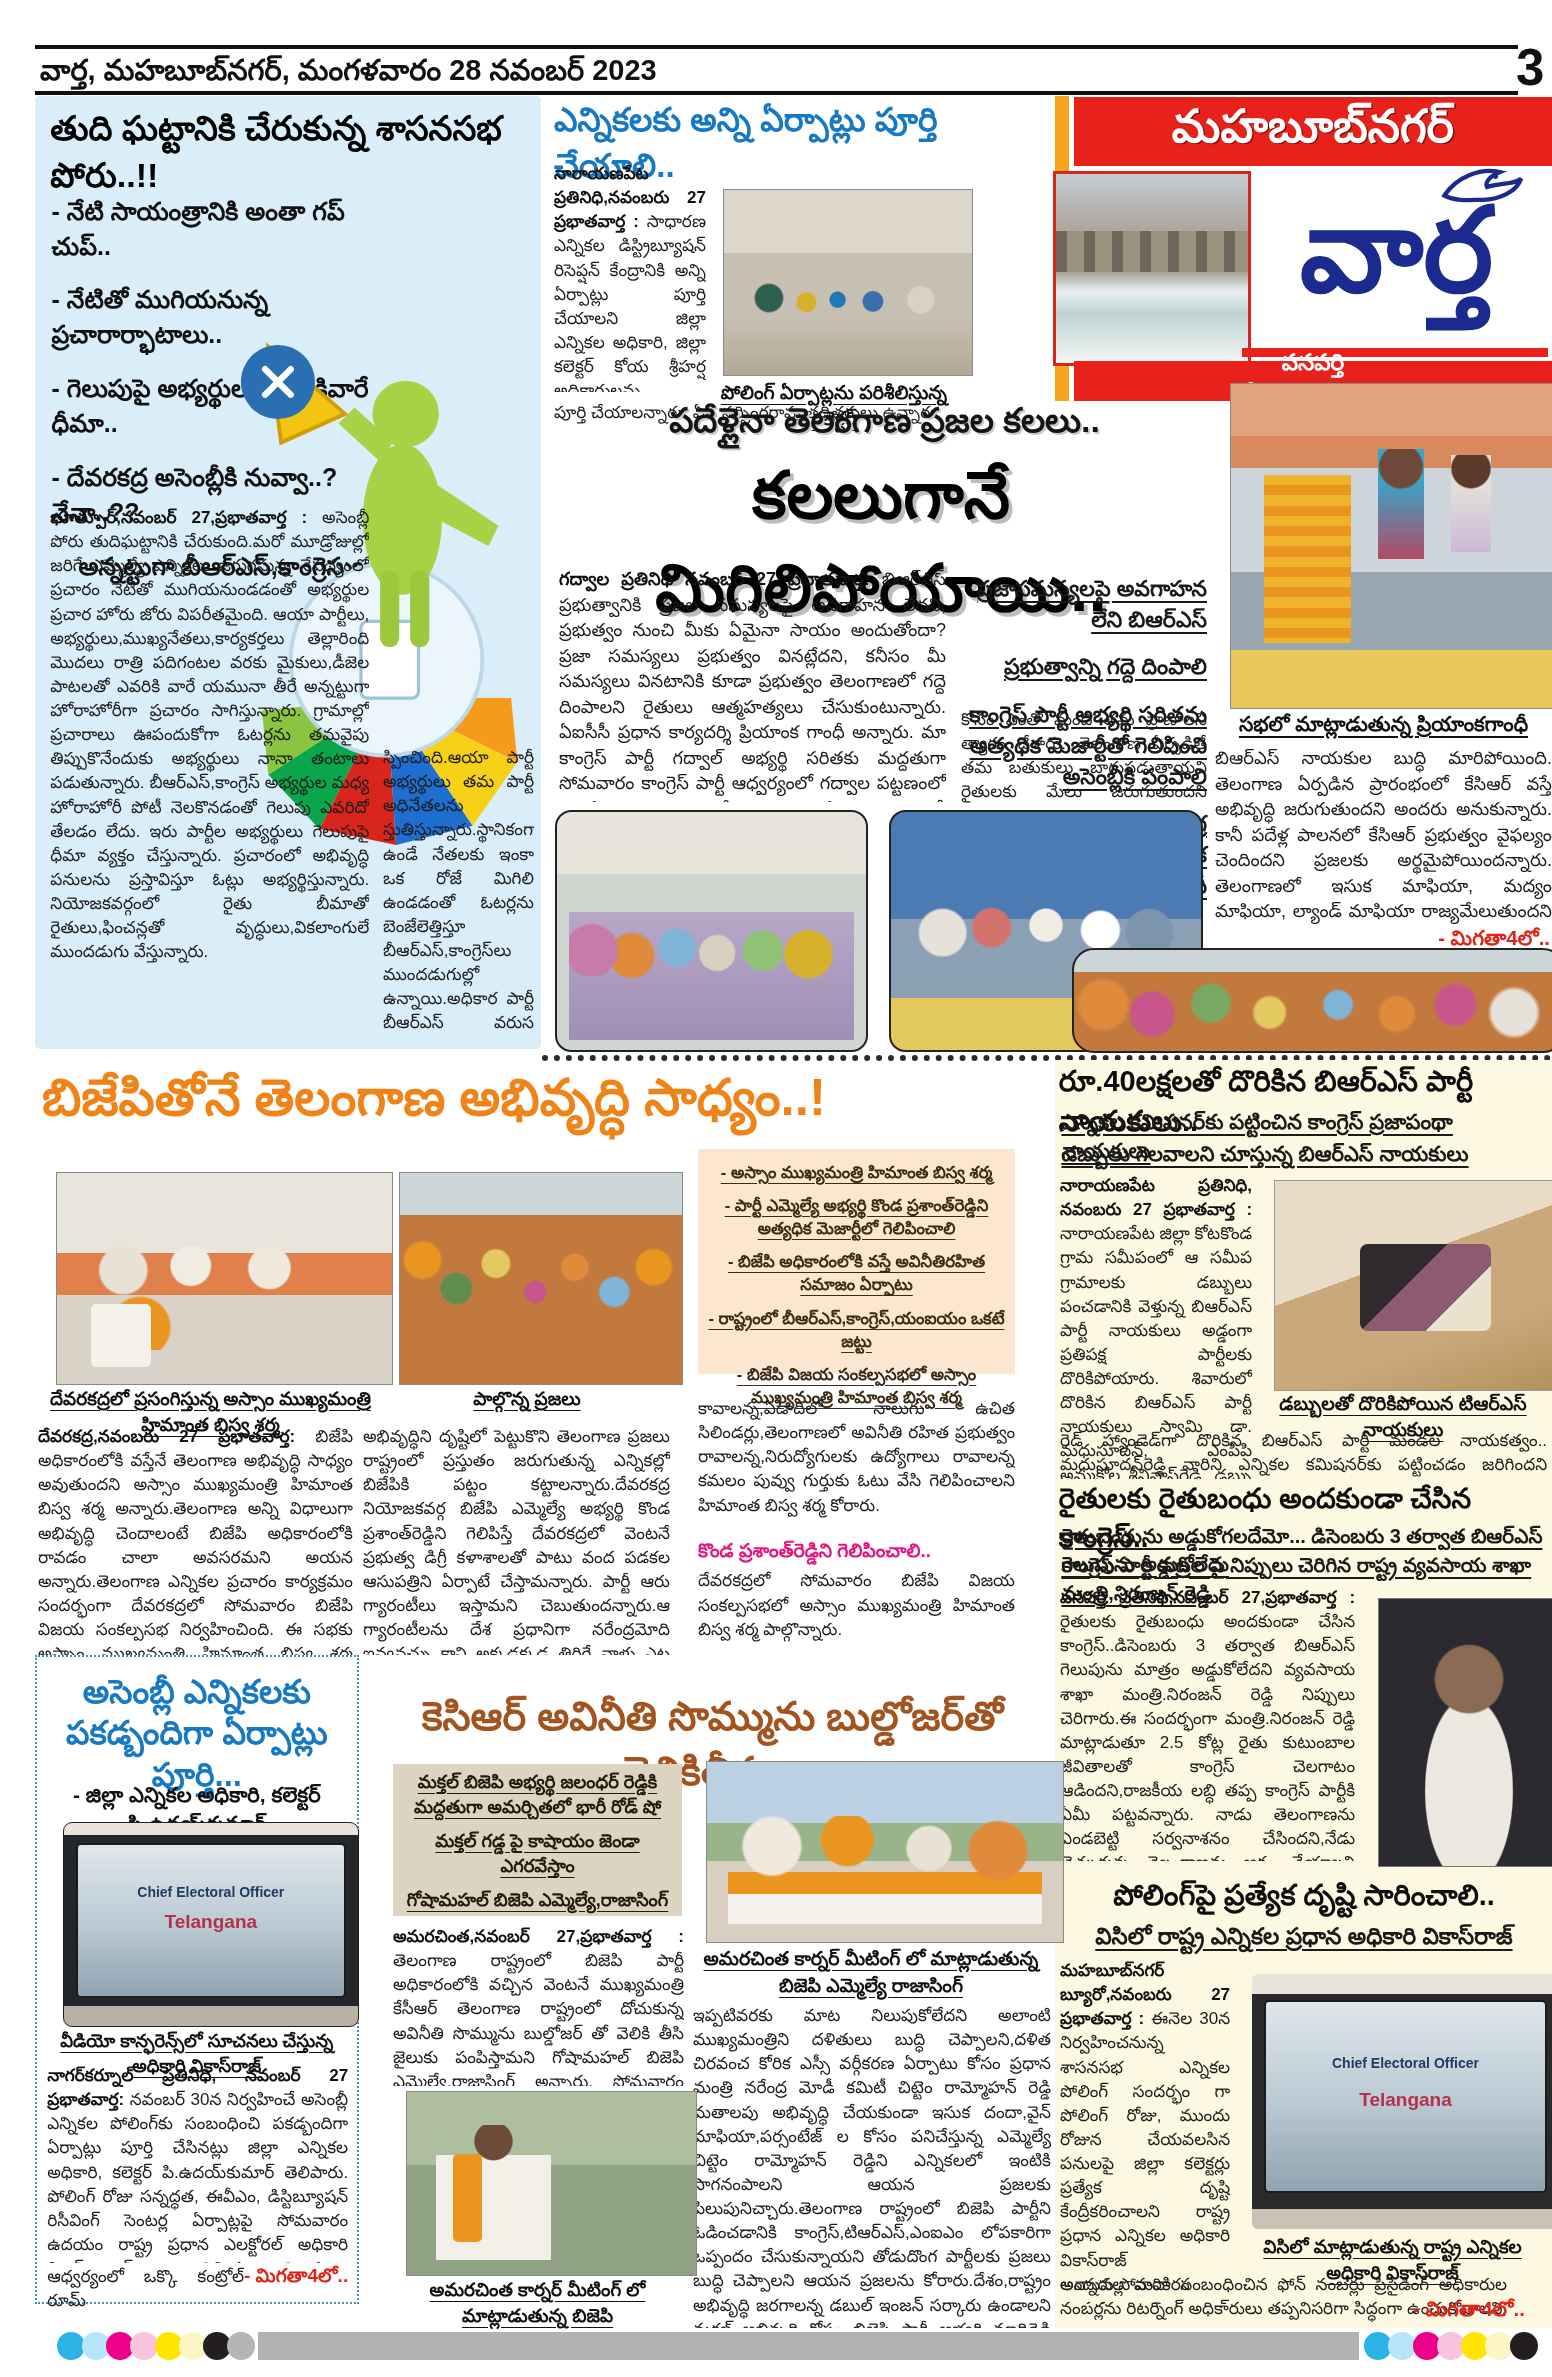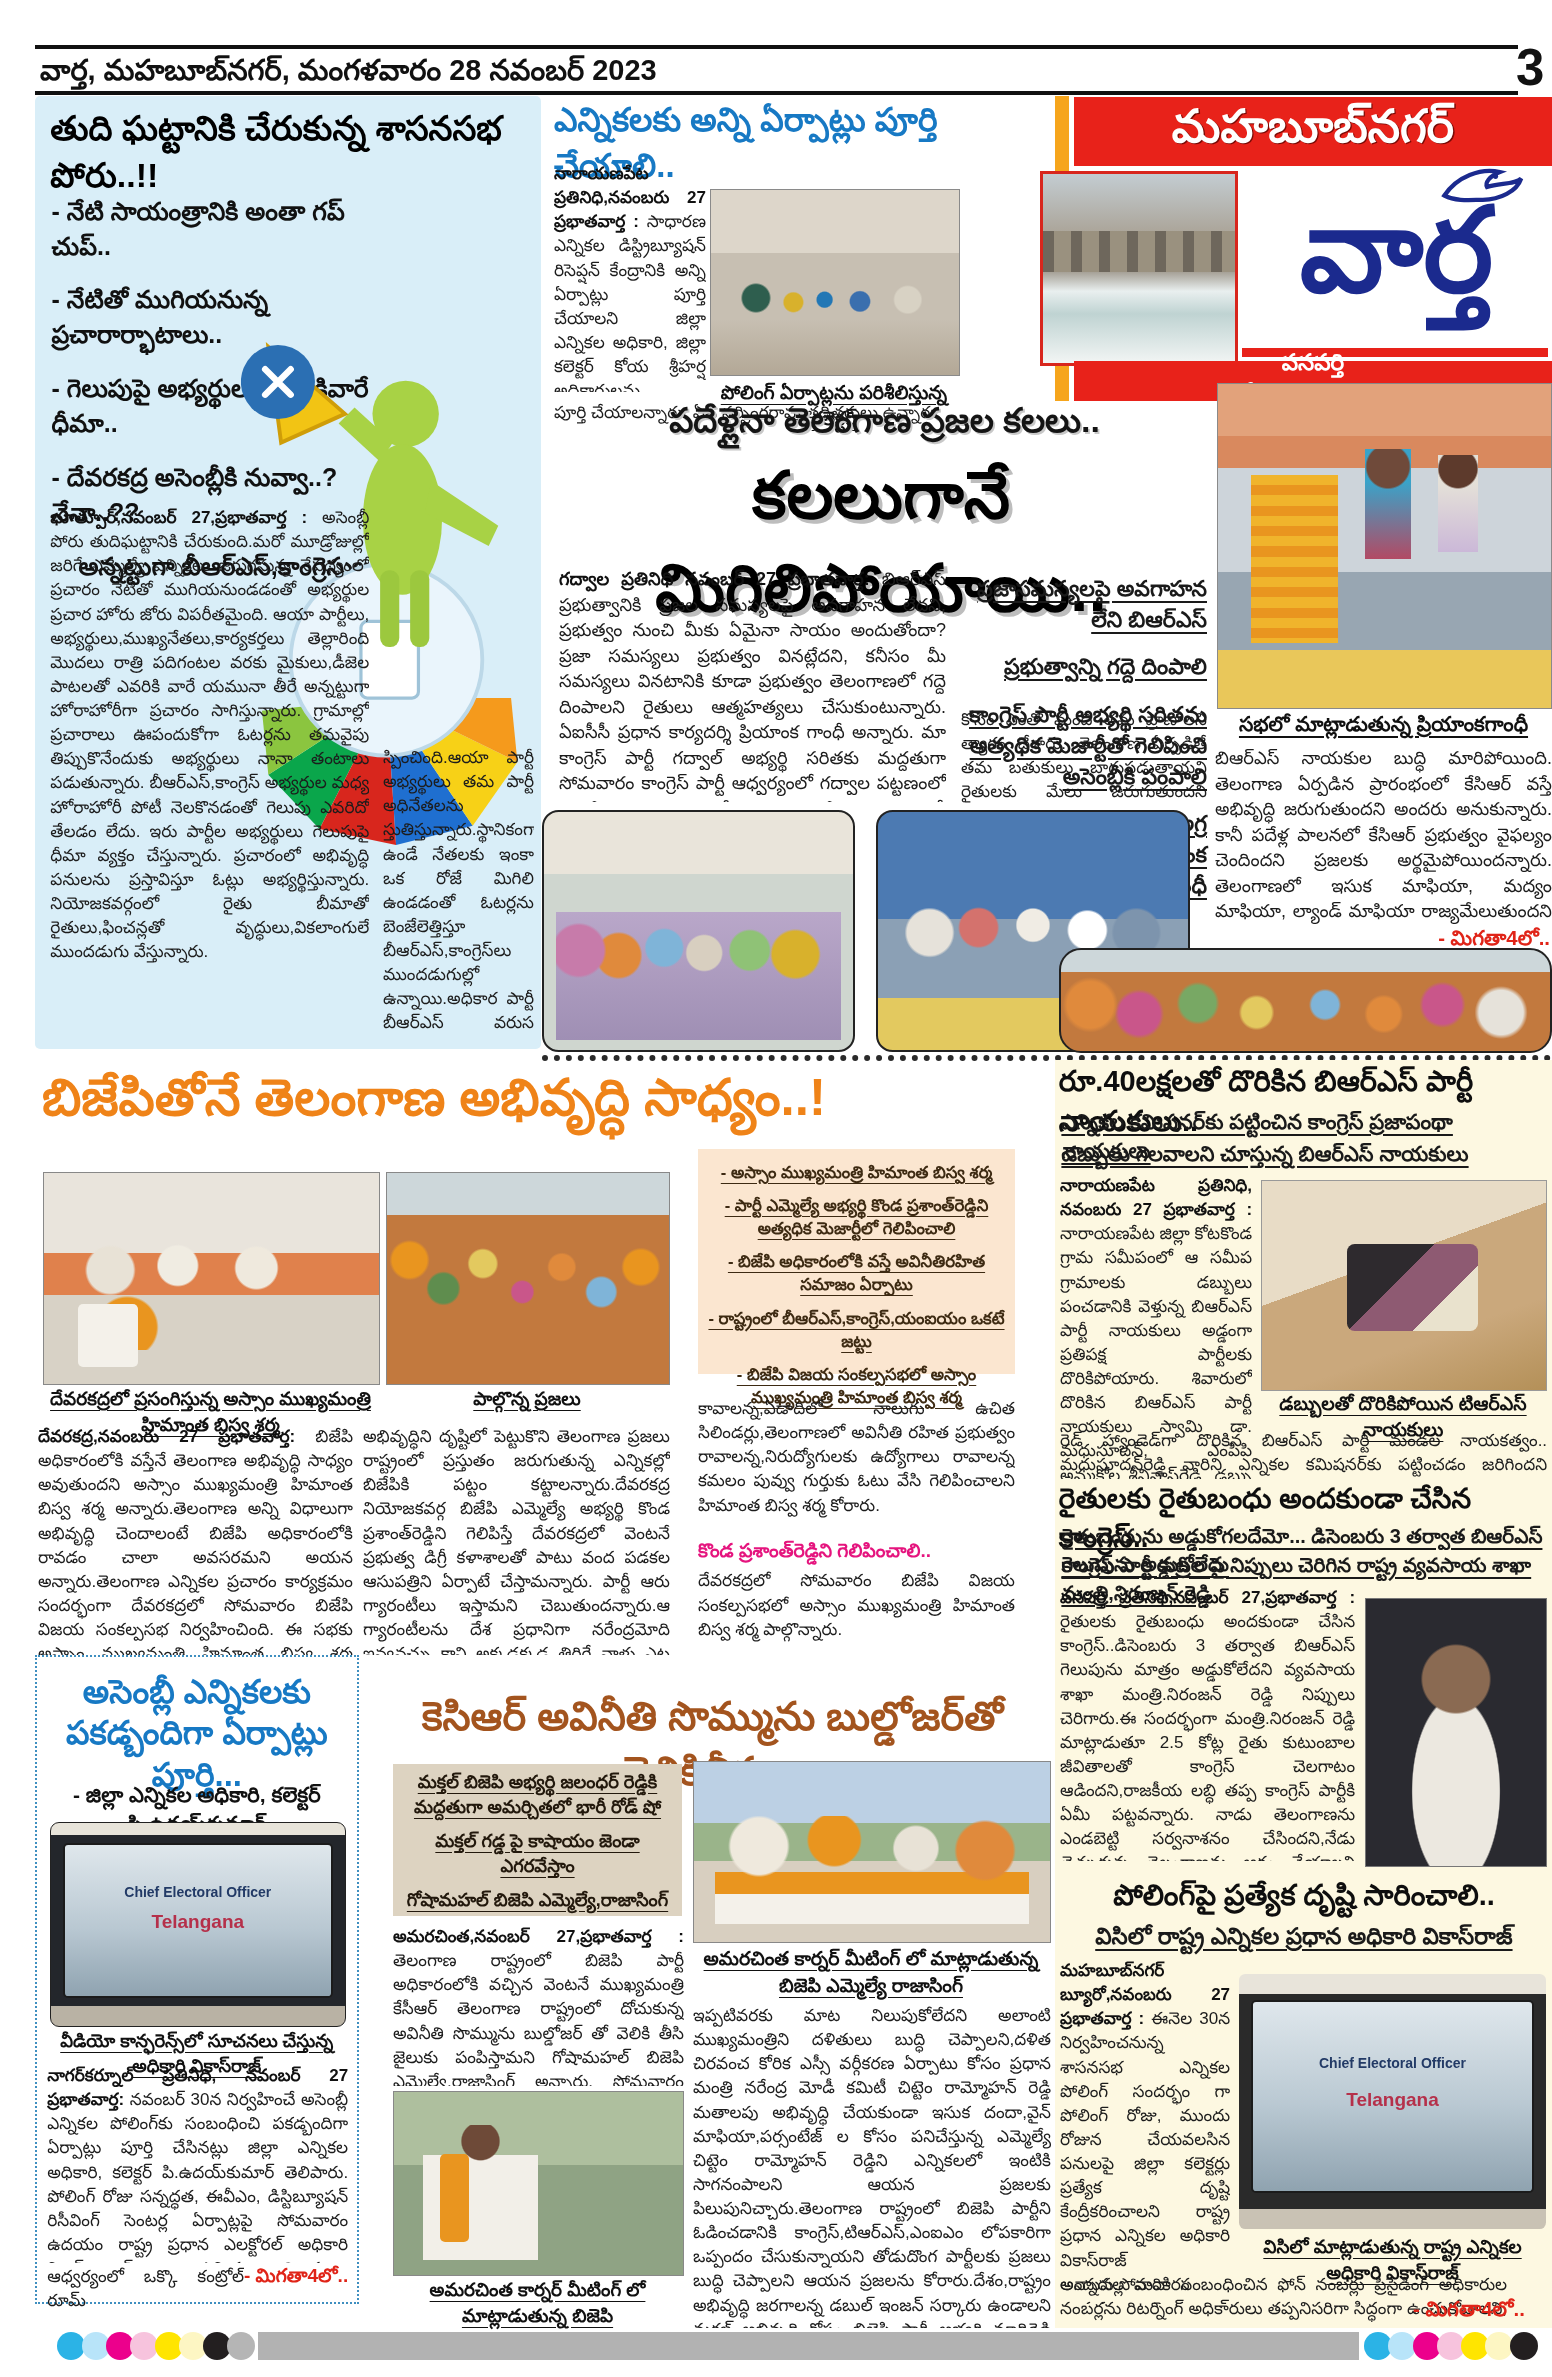--- a/index.html
+++ b/index.html
@@ -5,21 +5,21 @@
   html,body{margin:0;padding:0;background:#e9e9e9;}
   .page{position:relative;width:1552px;height:2377px;background:#ffffff;margin:0 auto;
         font-family:"Liberation Sans","DejaVu Sans",sans-serif;color:#1a1a1a;overflow:hidden;}
   .abs{position:absolute;}
   .rule{position:absolute;background:#111;}
   .hdr{font-size:29px;font-weight:bold;color:#111;white-space:nowrap;}
   .pageno{font-size:51px;font-weight:bold;color:#111;}
   .body-txt{font-size:17px;line-height:1.42;text-align:justify;color:#1c1c1c;overflow:hidden;}
   .dl{font-weight:bold;color:#111;}
   .cap{font-weight:bold;text-align:center;text-decoration:underline;text-underline-offset:4.5px;color:#111;}
-  .ph{position:absolute;overflow:hidden;background:#cdd4d8;}
+  .ph{position:absolute;overflow:hidden;background:#cdd4d8;margin-left:13px;}
   .more{color:#e02418;font-weight:bold;}
   .subhead-u{font-weight:bold;text-decoration:underline;text-underline-offset:5.1px;}
   .bullet-b{font-weight:bold;color:#111;}
   .dotted-rule{position:absolute;border-top:6.4px dotted #2a2a2a;height:0;}
   .dot{position:absolute;border-radius:50%;width:28px;height:28px;}
   .slash{display:inline-block;transform:skewX(-18deg);background:#fff;width:3.8px;height:28px;margin:0 9px;vertical-align:middle;}
   .regions{display:flex;align-items:center;justify-content:center;color:#fff;font-weight:bold;font-size:23px;}
   .monitor-screen{position:absolute;inset:10% 4% 14% 4%;background:linear-gradient(180deg,#dfe7ec,#b9c8d2 55%,#8fa3b0);border:2.6px solid #1b1b1b;border-radius:5.1px;}
   .monitor-text{position:absolute;width:100%;text-align:center;color:#223a66;font-weight:bold;}
 </style>

